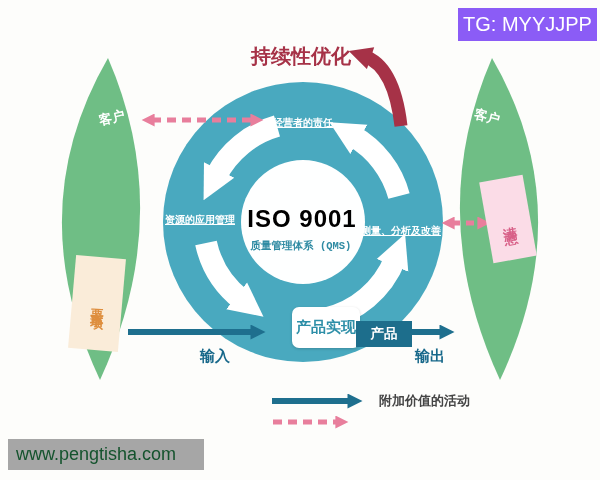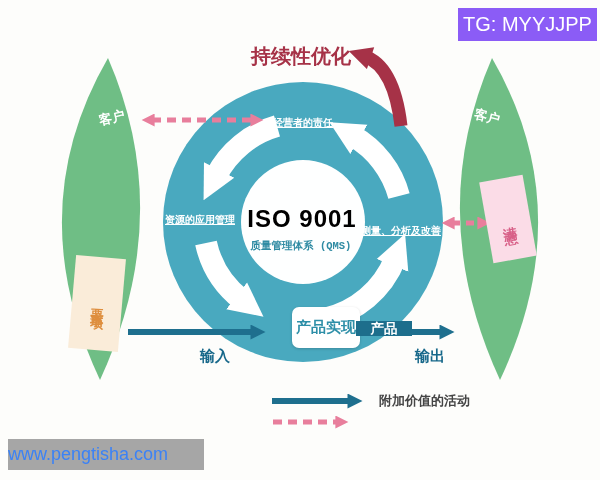--- a/index.html
+++ b/index.html
@@ -10,33 +10,33 @@
   .ctr{transform:translate(-50%,-50%);}
   .ring-label{color:#ffffff;font-weight:bold;font-size:10px;white-space:nowrap;text-decoration:underline;}
   .iso-title{color:#000000;font-weight:bold;font-size:24px;letter-spacing:1px;white-space:nowrap;}
   .qms-sub{color:#2f8ba3;font-weight:bold;font-size:10.5px;white-space:nowrap;}
   .cust{color:#fff;font-weight:bold;font-size:13px;white-space:nowrap;}
   .io-label{color:#17688a;font-weight:bold;font-size:15px;white-space:nowrap;padding-left:36px;}
   .top-title{color:#a63247;font-weight:bold;font-size:20px;white-space:nowrap;}
   .realize-box{left:265px;top:307px;width:68px;height:41px;background:#ffffff;border-radius:7px;
         box-shadow:0 1px 3px rgba(0,0,0,.18);display:flex;align-items:center;justify-content:center;
         color:#2e8fa8;font-weight:bold;font-size:15px;margin-left:27px;}
-  .product-box{left:356px;top:321px;width:56px;height:15px;background:#1d6e8c;
+  .product-box{left:356px;top:321px;width:56px;height:26px;background:#1d6e8c;
         display:flex;align-items:center;justify-content:center;color:#fff;font-weight:bold;font-size:13.5px;}
   .req-box{left:72px;top:257px;width:50px;height:93px;background:#faecd9;transform:rotate(5deg);
         display:flex;align-items:center;justify-content:center;}
   .req-text{writing-mode:vertical-rl;color:#de8e3e;font-weight:bold;font-size:13px;letter-spacing:3px;
         transform:rotate(-3deg);}
   .sat-box{left:486px;top:178px;width:44px;height:82px;background:#fbdce7;transform:rotate(-10deg);
         display:flex;align-items:center;justify-content:center;}
   .sat-text{writing-mode:vertical-rl;color:#d86088;font-weight:bold;font-size:14px;letter-spacing:3px;}
   .tg-box{left:458px;top:8px;width:139px;height:33px;background:#8b5cf6;display:flex;align-items:center;
         justify-content:center;color:#fff;font-size:20px;}
   .wm-box{left:8px;top:439px;width:196px;height:31px;background:rgba(154,154,154,.88);display:flex;
-        align-items:center;color:#3b82f6;font-size:18px;padding-left:0;box-sizing:border-box;}
+        align-items:center;color:#14532d;font-size:18px;padding-left:8px;box-sizing:border-box;}
   .legend-label{color:#454545;font-weight:bold;font-size:13px;white-space:nowrap;transform:translateY(-50%);padding-left:8px;}
 </style>
 </head>
 <body>
 
 <div id="stage">
 
   <svg id="shapes" viewBox="0 0 600 480">
     <defs>
       <marker id="mW" viewBox="0 0 10 10" markerWidth="34" markerHeight="42" refX="2" refY="5" orient="auto" markerUnits="userSpaceOnUse">

